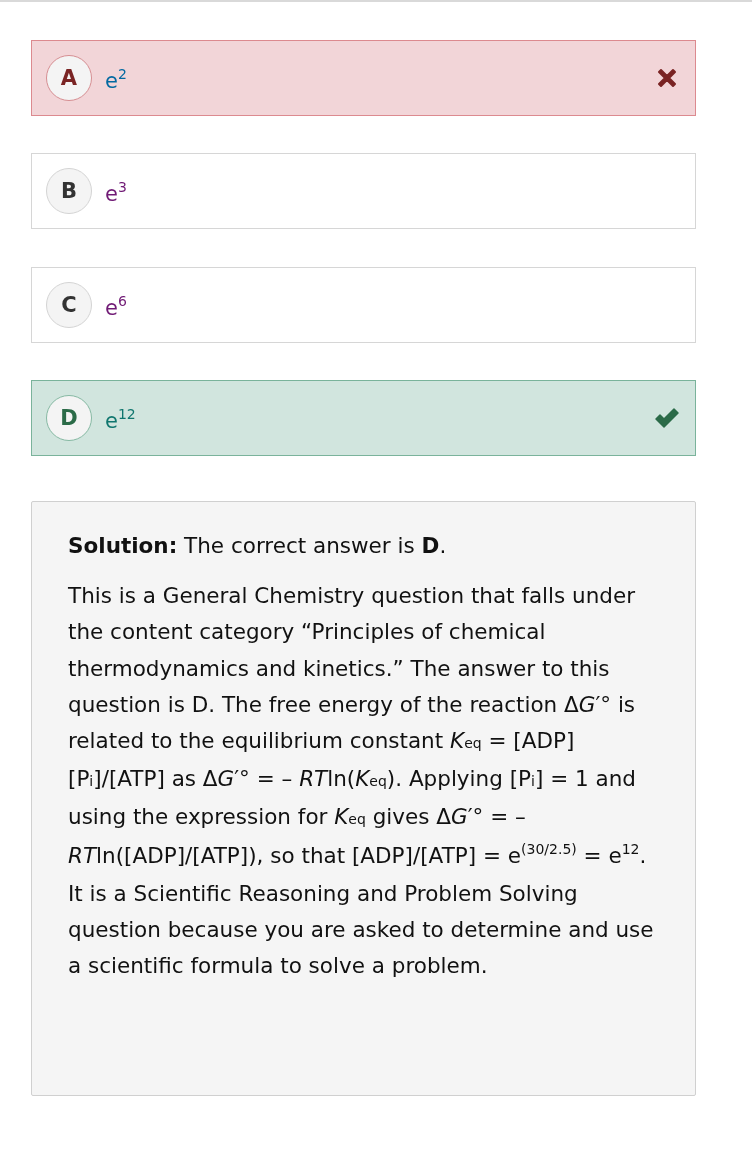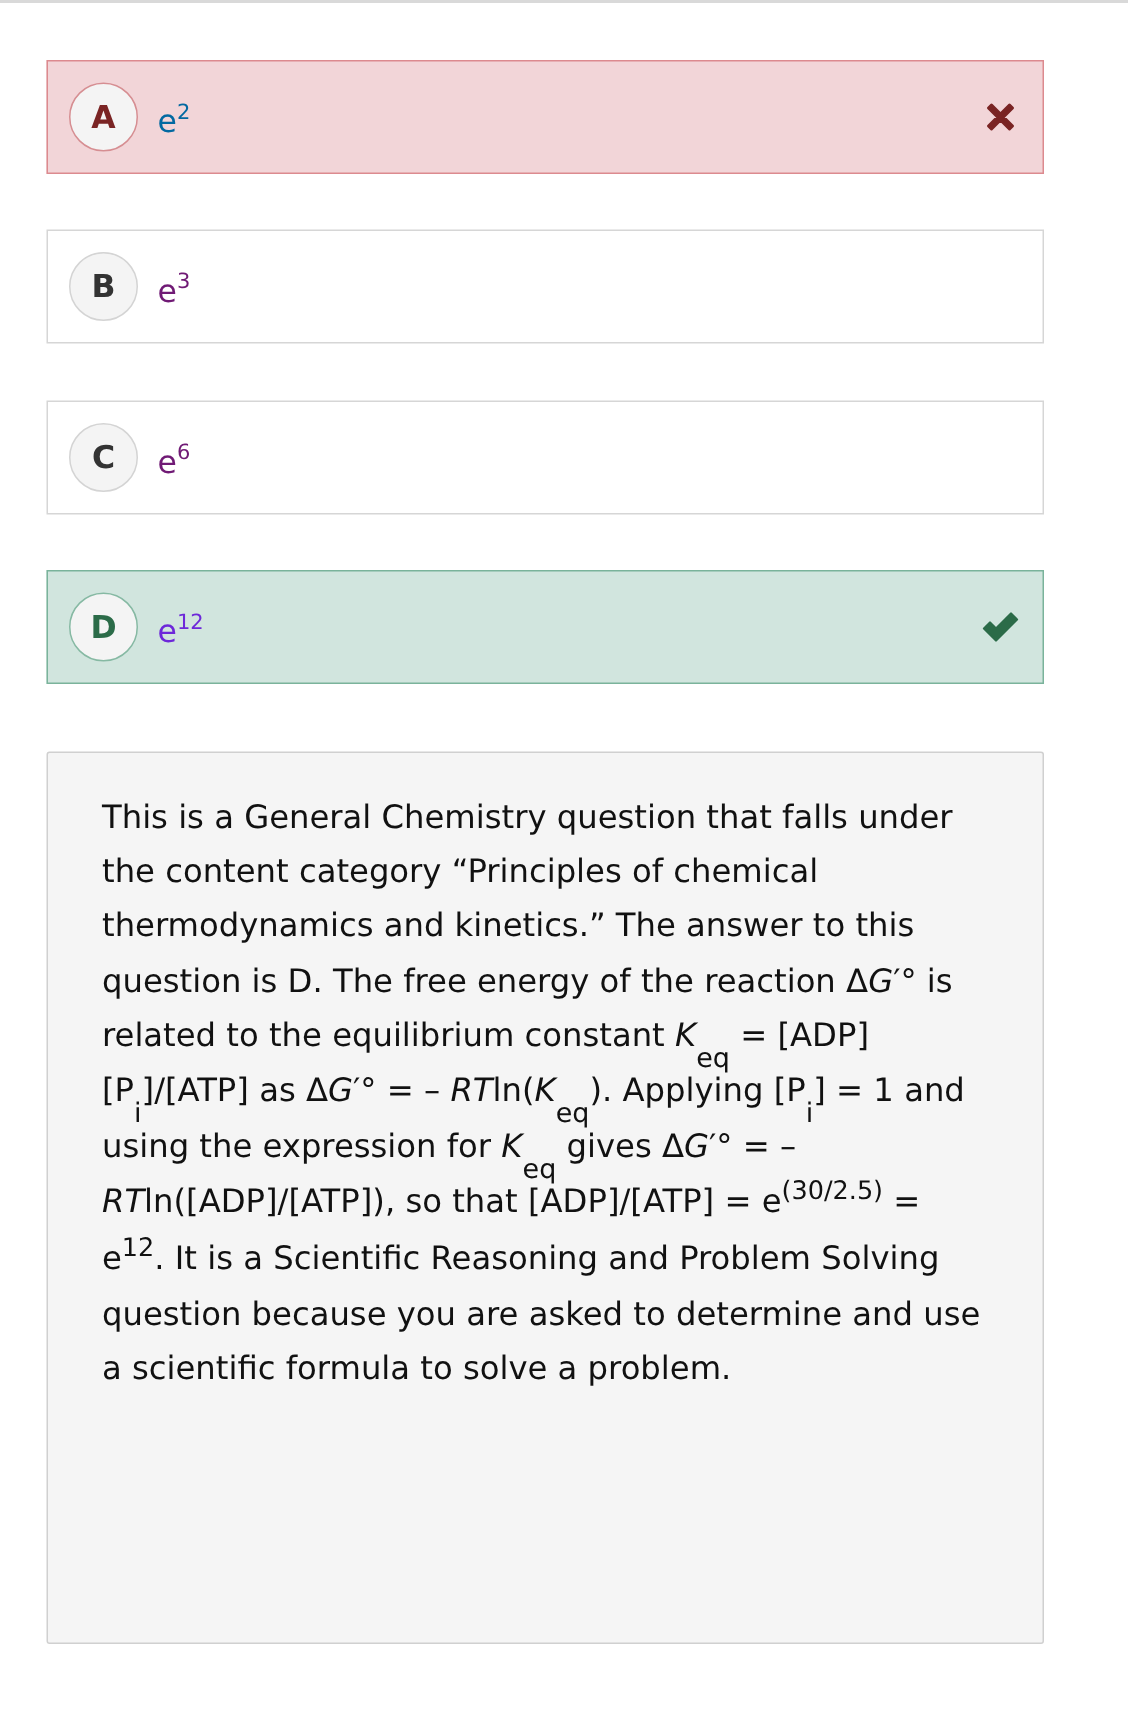--- a/index.html
+++ b/index.html
@@ -19,37 +19,37 @@
     width: 46px; height: 46px; border-radius: 50%;
     margin-left: 14px; background: #f4f4f4; border: 1px solid #d4d4d4;
     display: flex; align-items: center; justify-content: center;
     font-weight: bold; font-size: 21px; color: #333;
   }
   .incorrect .badge { border-color: #d68e92; color: #7a2424; }
   .correct .badge { border-color: #86b9a3; color: #2b6b48; }
 
   .choice-text { margin-left: 13px; font-size: 21px; color: #701a75; line-height: 1; position: relative; top: 3px; }
   .incorrect .choice-text { color: #0369a1; }
-  .correct .choice-text { color: #6d28d9; }
+  .correct .choice-text { color: #0f766e; }
   .choice-text sup { font-size: 14px; position: relative; top: -9px; vertical-align: baseline; }
 
   .status-icon { position: absolute; right: 14px; top: 50%; transform: translateY(-50%); width: 28px; height: 28px; }
 
   .solution {
     position: absolute; left: 31px; top: 501px; width: 665px; height: 595px;
     background: #f5f5f5; border: 1px solid #d0d0d0; border-radius: 2px;
     padding: 26px 36px 0 36px;
     font-size: 21.5px; line-height: 36.2px; color: #111;
   }
   .solution p { margin: 0; }
   .solution .headline { margin-bottom: 14px; }
   .solution b { font-weight: bold; }
   .solution i { font-style: italic; }
-  .solution sub { font-size: 18px; vertical-align: baseline; position: relative; top: 14px; }
-  .solution sup { font-size: 17px; vertical-align: baseline; position: relative; top: -9px; }
+  .solution sub { font-size: 14px; vertical-align: baseline; position: relative; top: 0; }
+  .solution sup { font-size: 14px; vertical-align: baseline; position: relative; top: -9px; }
 </style>
 </head>
 <body>
 
 <div class="top-rule"></div>
 
 <div class="choice incorrect" style="top:40px;">
   <div class="badge">A</div>
   <div class="choice-text"><span>e</span><sup>2</sup></div>
   <svg class="status-icon" viewBox="0 0 28 28">
@@ -69,14 +69,15 @@
 
 <div class="choice correct" style="top:380px;">
   <div class="badge">D</div>
   <div class="choice-text"><span>e</span><sup>12</sup></div>
   <svg class="status-icon" viewBox="0 0 28 28">
     <path d="M3 15 L7 11 L11 15 L21 5 L25 9 L11 23 Z" fill="#2b6b48" stroke="#2b6b48" stroke-width="1.5" stroke-linejoin="round"></path>
   </svg>
 </div>
 
 <div class="solution">
+  <p class="headline"><b>Solution:</b><span> The correct answer is </span><b>D</b><span>.</span></p>
   <p><span>This is a General Chemistry question that falls under the content category “Principles of chemical thermodynamics and kinetics.” The answer to this question is D. The free energy of the reaction Δ</span><i>G</i><span>′°</span><span> is related to the equilibrium constant </span><i>K</i><sub>eq</sub><span> = [ADP][P</span><sub>i</sub><span>]/[ATP] as Δ</span><i>G</i><span>′°</span><span> = –</span> <i>RT</i><span>ln(</span><i>K</i><sub>eq</sub><span>). Applying [P</span><sub>i</sub><span>] = 1 and using the expression for </span><i>K</i><sub>eq</sub><span> gives Δ</span><i>G</i><span>′°</span><span> = –</span> <i>RT</i><span>ln([ADP]/[ATP]), so that [ADP]/[ATP] = e</span><sup>(30/2.5)</sup><span> = e</span><sup>12</sup><span>. It is a Scientific Reasoning and Problem Solving question because you are asked to determine and use a scientific formula to solve a problem.</span></p>
 </div>
 
 </body></html>

